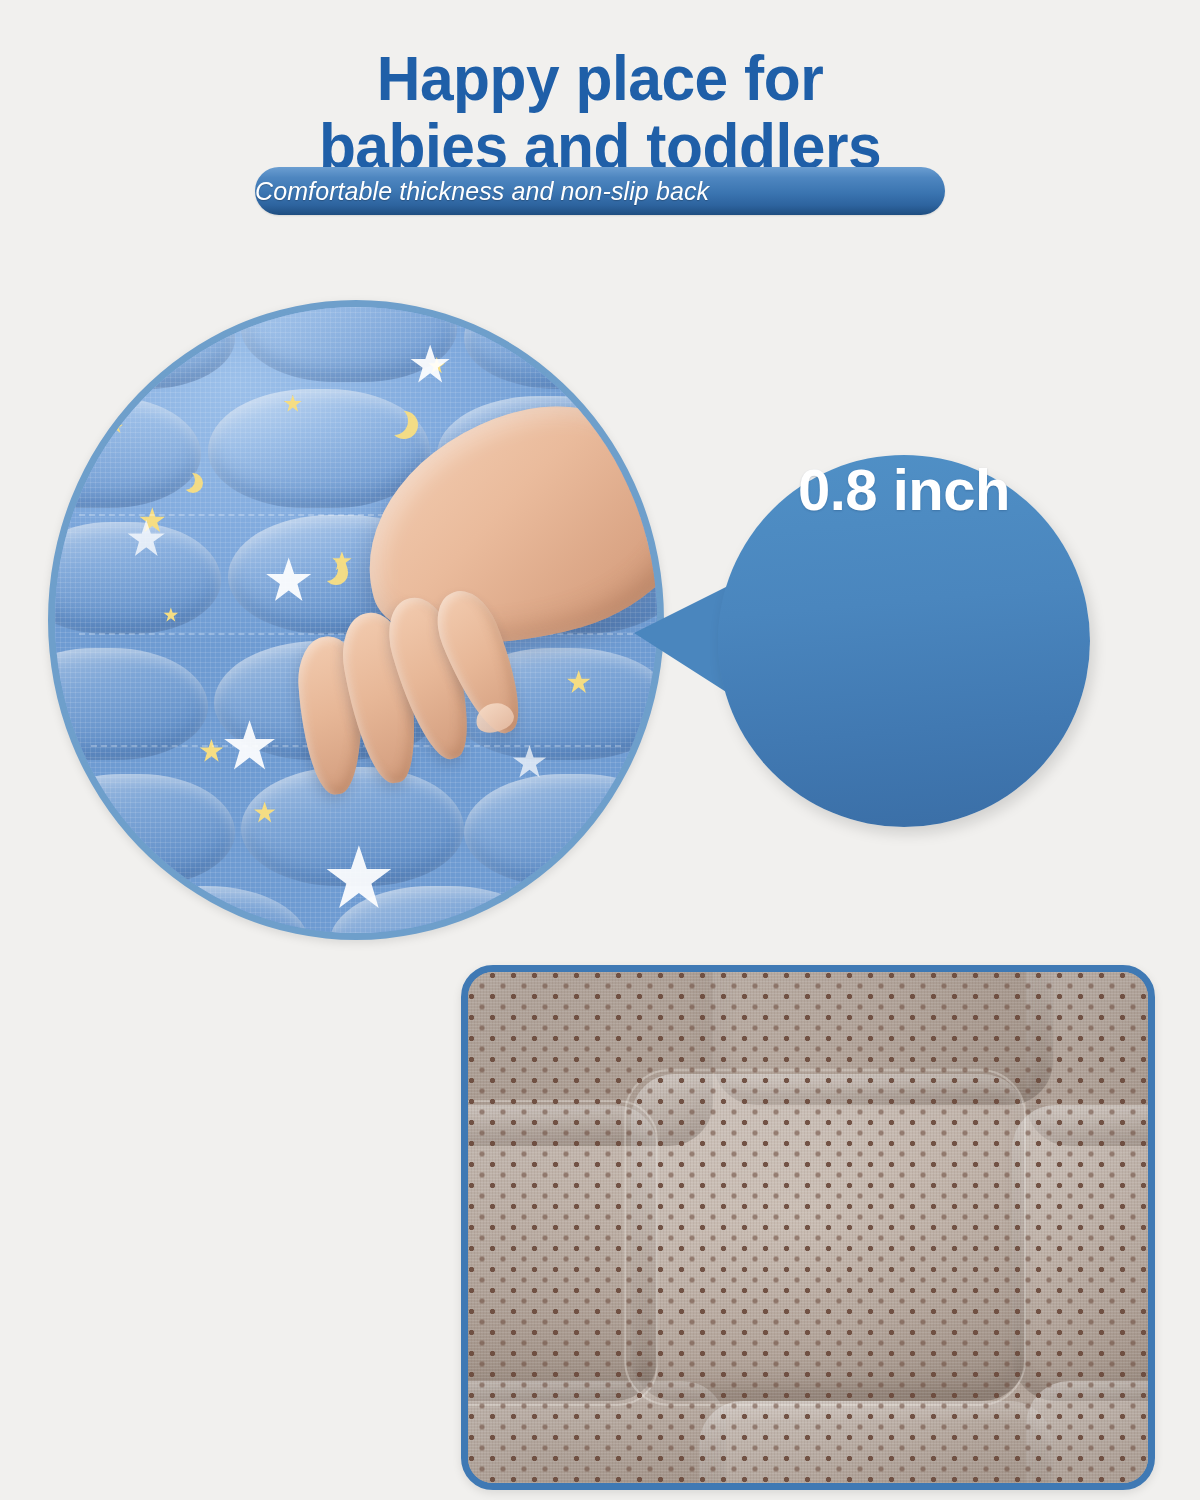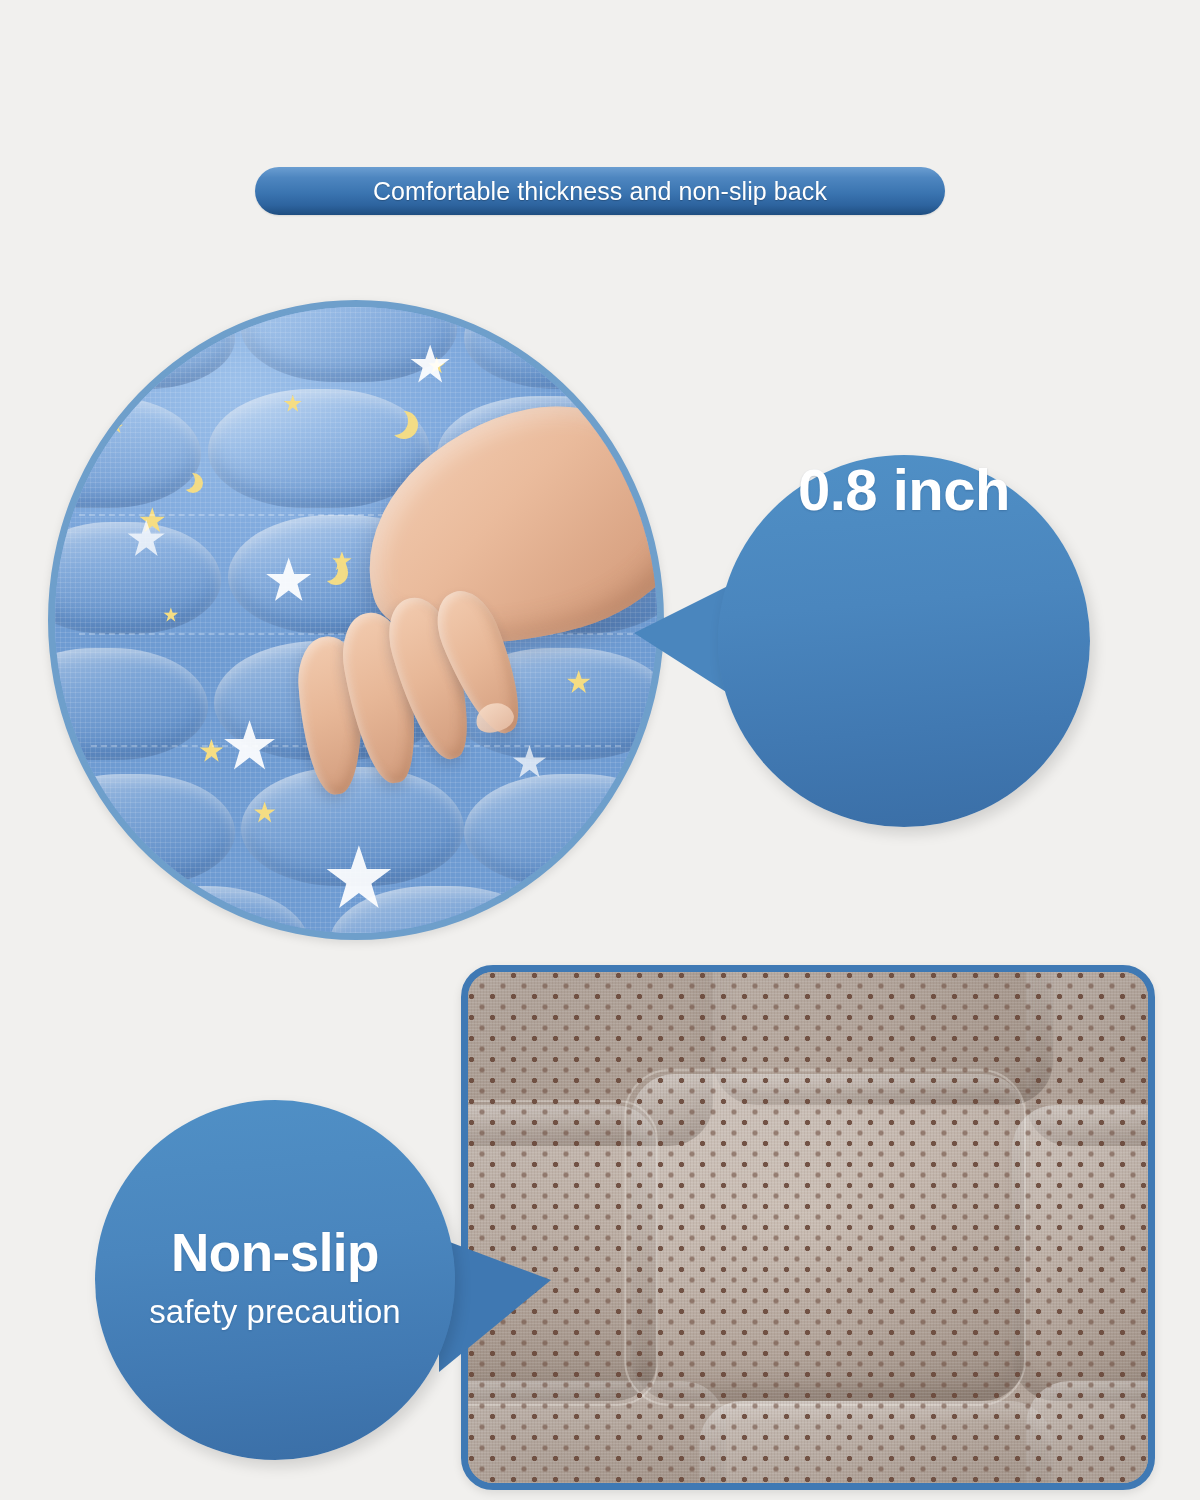--- a/index.html
+++ b/index.html
@@ -40,22 +40,23 @@
     position:absolute;
     top:167px; left:255px;
     width:690px; height:48px;
     border-radius:26px;
     background:linear-gradient(to bottom,
         #6b9ed1 0%,
         #4e86c0 22%,
         #3a74b0 55%,
         #2d639e 80%,
         #1f4e80 100%);
-    display:flex; align-items:center; justify-content:center;
+    display:flex; align-items:center; justify-content:flex-start;
     box-shadow:0 1px 2px rgba(0,0,0,0.10);
+    font-style:italic;
   }
   .subtitle-text {
     color:#ffffff;
     font-size:25px;
     font-weight:normal;
     letter-spacing:0.1px;
     text-shadow:0 1px 1px rgba(0,0,0,0.22);
     white-space:nowrap;
   }
 
@@ -289,20 +290,26 @@
     line-height:1;
     white-space:nowrap;
     text-shadow:0 1px 2px rgba(20,50,90,0.22);
   }
 </style>
 </head>
 <body>
 
 <div class="page">
 
+  <div class="header">
+    <div class="headline">
+      <span class="line">Happy place for</span>
+      <span class="line">babies and toddlers</span>
+    </div>
+  </div>
 
   <div class="subtitle-banner">
     <span class="subtitle-text">Comfortable thickness and non-slip back</span>
   </div>
 
   <div class="circle-photo">
     <div class="quilt-base"></div>
 
     <div class="puffs">
       <div class="puff" style="left:2%;  top:2%;  width:30%; height:15%;"></div>
@@ -388,22 +395,14 @@
     </div>
 
     <div class="grip-seam" style="left:23%; top:19%; width:59%; height:66%;"></div>
     <div class="grip-seam" style="left:-14%; top:25%; width:42%; height:60%; border-radius:40px;"></div>
 
     <div class="fabric-weave"></div>
     <div class="dots"></div>
     <div class="dots offset"></div>
   </div>
 
-  <div class="bubble-nonslip">
-    <div class="tail"></div>
-    <div class="disc"></div>
-    <div class="content">
-      <div class="nonslip-title">Non-slip</div>
-      <div class="nonslip-sub">safety precaution</div>
-    </div>
-  </div>
 
 </div>
 
 </body></html>

